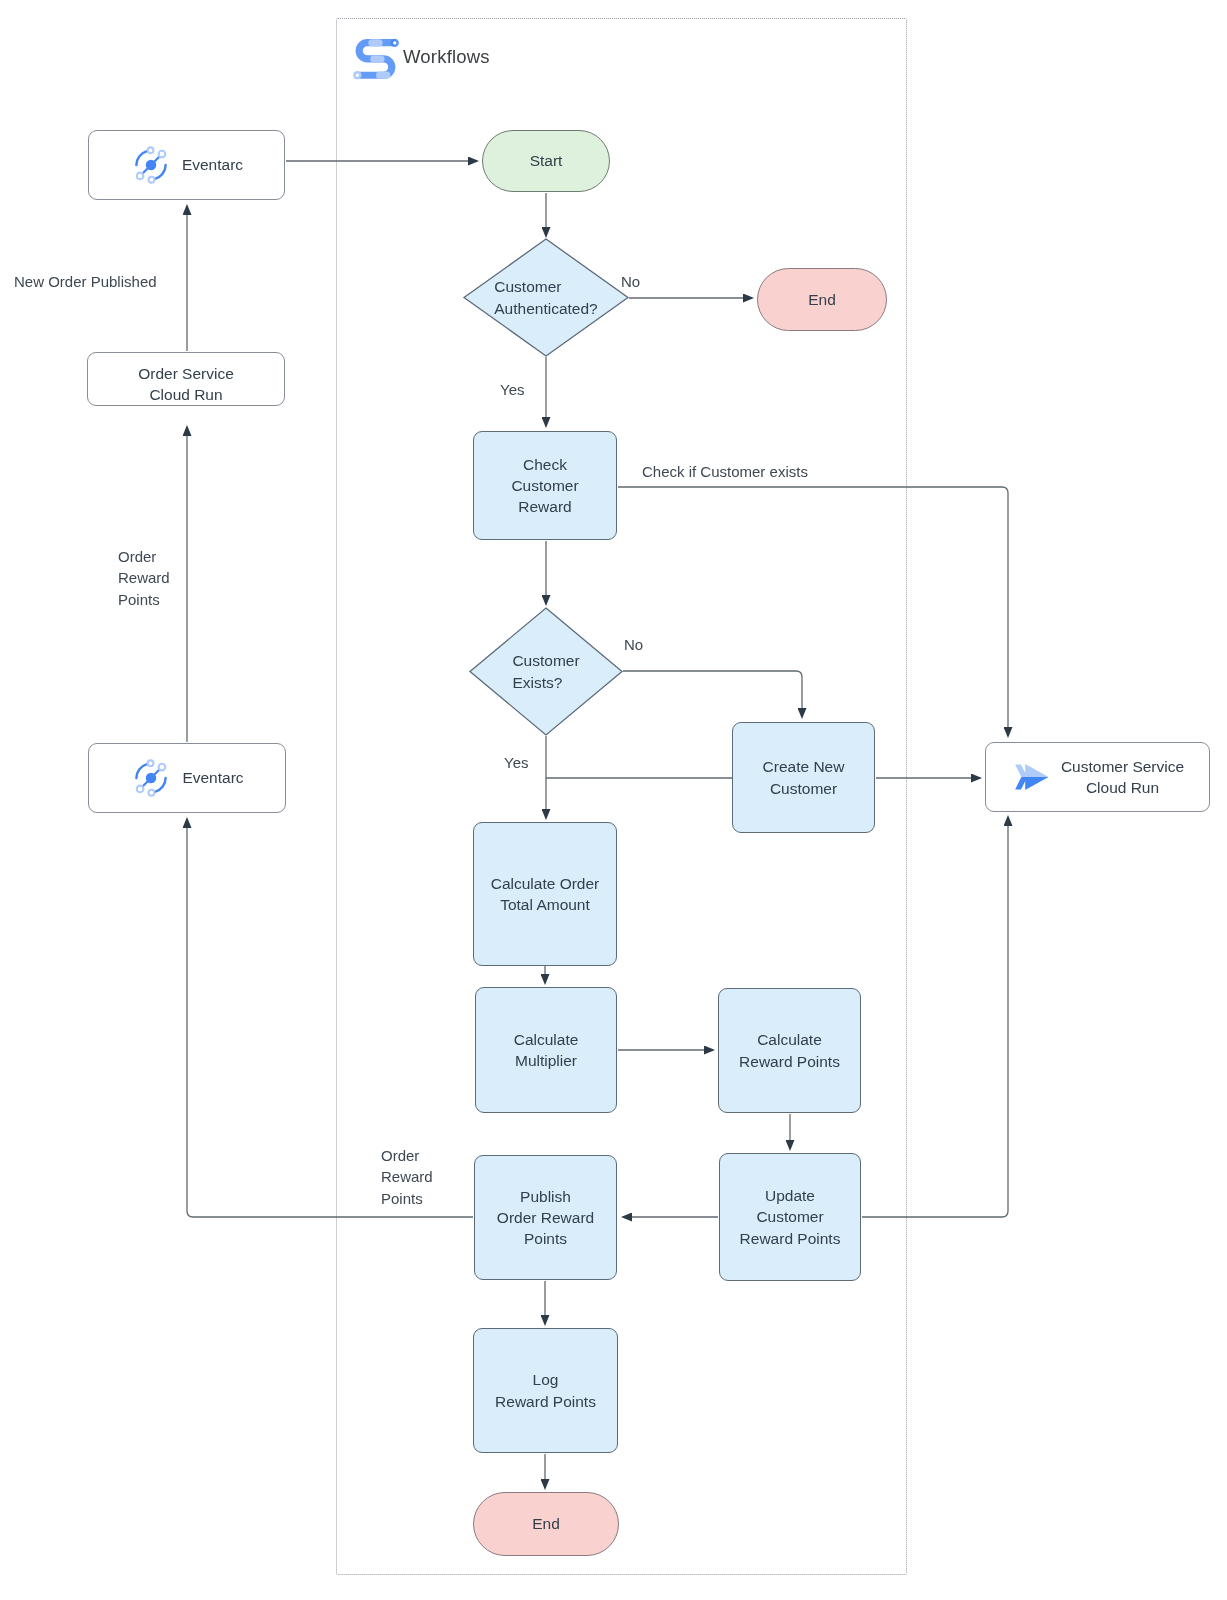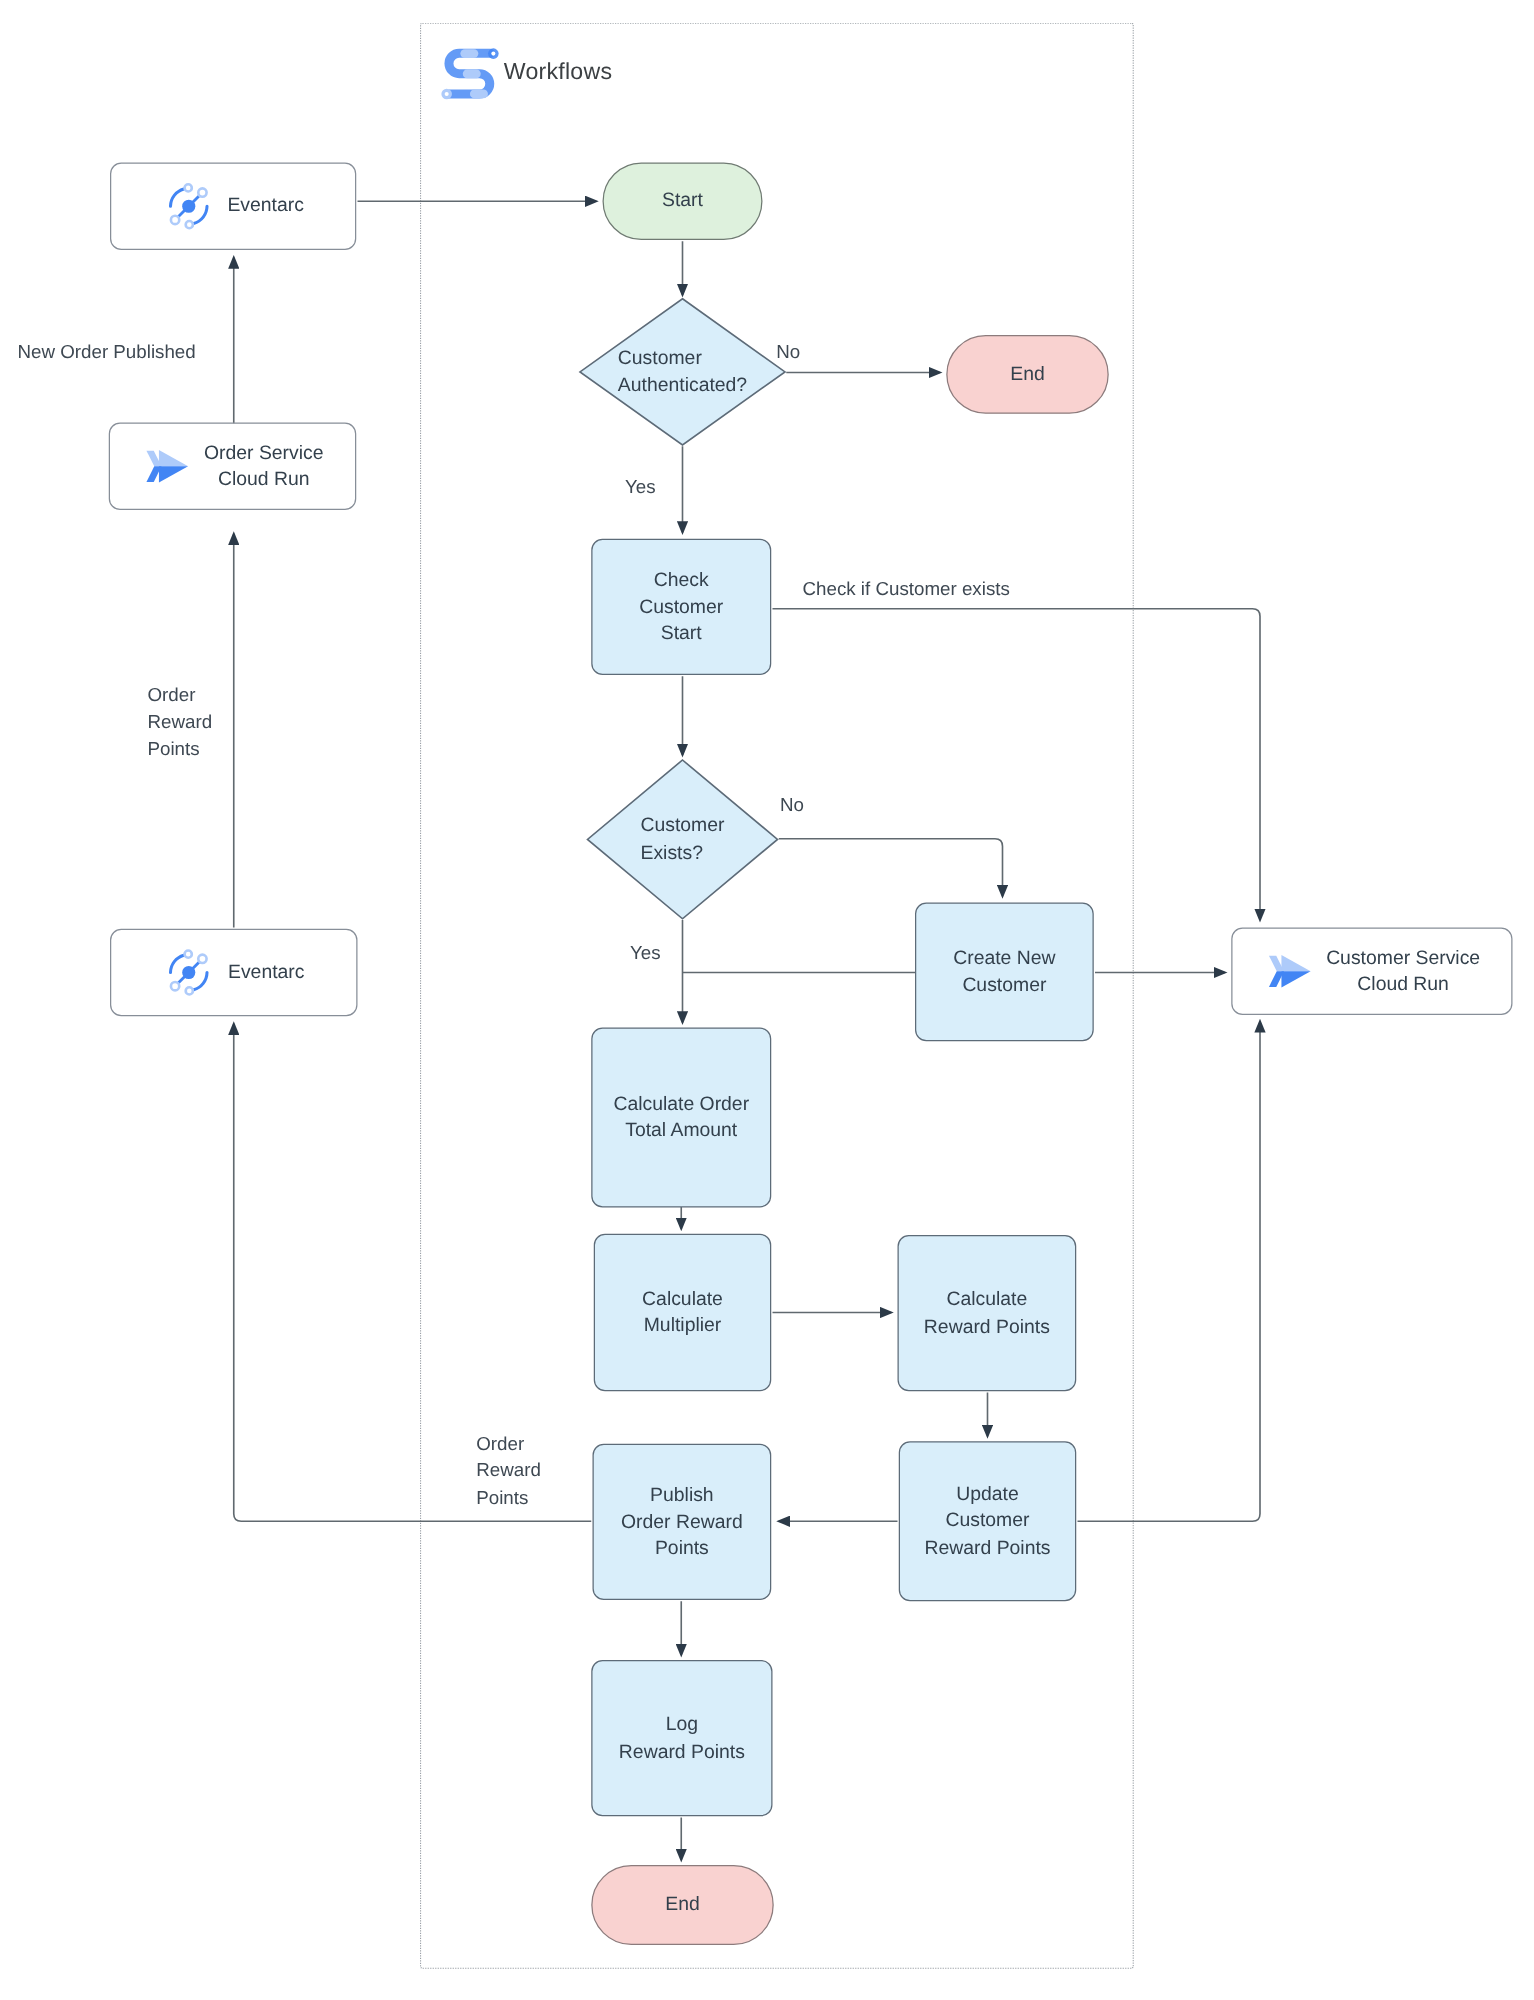--- a/index.html
+++ b/index.html
@@ -108,21 +108,21 @@
       <line x1="13.5" y1="34.5" x2="34.5" y2="13.5" stroke="#4285f4" stroke-width="2.6"></line>
       <circle class="ic-blue" cx="24" cy="24" r="6"></circle>
       <circle class="ic-light-s" cx="36.5" cy="11.5" r="3.8" stroke-width="2.4"></circle>
       <circle class="ic-light-s" cx="11.5" cy="36.5" r="3.8" stroke-width="2.4"></circle>
       <circle class="ic-light-s" cx="23.5" cy="7.2" r="3.3" stroke-width="2.4"></circle>
       <circle class="ic-light-s" cx="24.5" cy="40.8" r="3.3" stroke-width="2.4"></circle>
     </svg>
     <span class="lbl">Eventarc</span>
   </div>
 
-  <div class="node external" style="left:87px;top:338px;width:198px;height:70px;">
+  <div class="node external" style="left:87px;top:352px;width:198px;height:54px;flex-direction:column;">
     <svg width="40" height="40" viewBox="0 0 48 48">
       <polygon class="ic-light" points="5,9 12,9 19.5,24 12.5,24"></polygon>
       <polygon class="ic-blue" points="12.5,24 19.5,24 12,39 5,39"></polygon>
       <polygon class="ic-light" points="17,8.5 45,24 17,24"></polygon>
       <polygon class="ic-blue" points="17,24 45,24 17,39.5"></polygon>
     </svg>
     <span class="lbl multi">Order Service
 Cloud Run</span>
   </div>
 
@@ -163,21 +163,21 @@
 Authenticated?</span>
   </div>
 
   <div class="node pill-end" style="left:757px;top:268px;width:130px;height:63px;">
     <span class="lbl">End</span>
   </div>
 
   <div class="node process" style="left:473px;top:431px;width:144px;height:109px;">
     <span class="lbl multi">Check
 Customer
-Start</span>
+Reward</span>
   </div>
 
   <div class="diamond" style="left:470px;top:608px;width:152px;height:127px;">
     <svg viewBox="0 0 100 100" preserveAspectRatio="none">
         <polygon class="dpoly" points="50,0 100,50 50,100 0,50"></polygon>
       </svg>
     <span class="lbl multi">Customer
 Exists?</span>
   </div>
 

